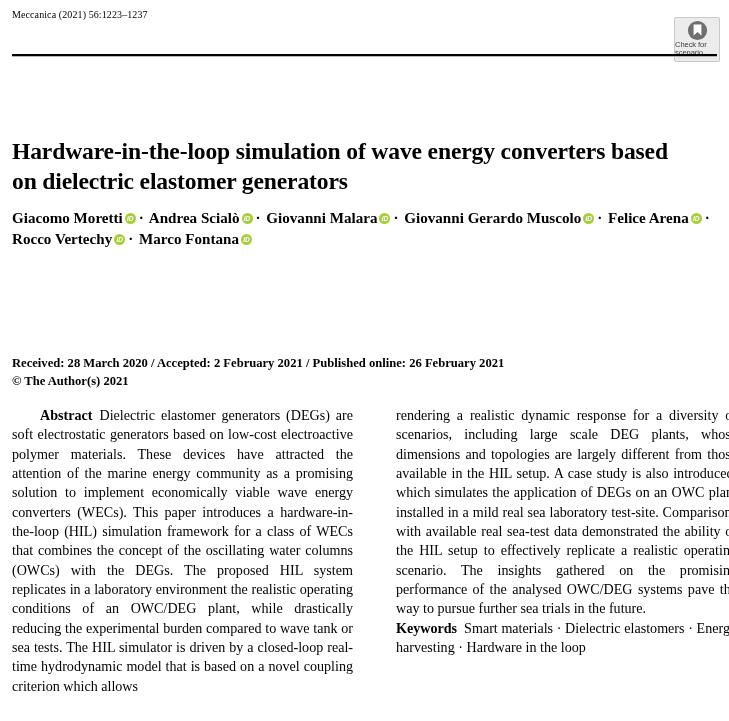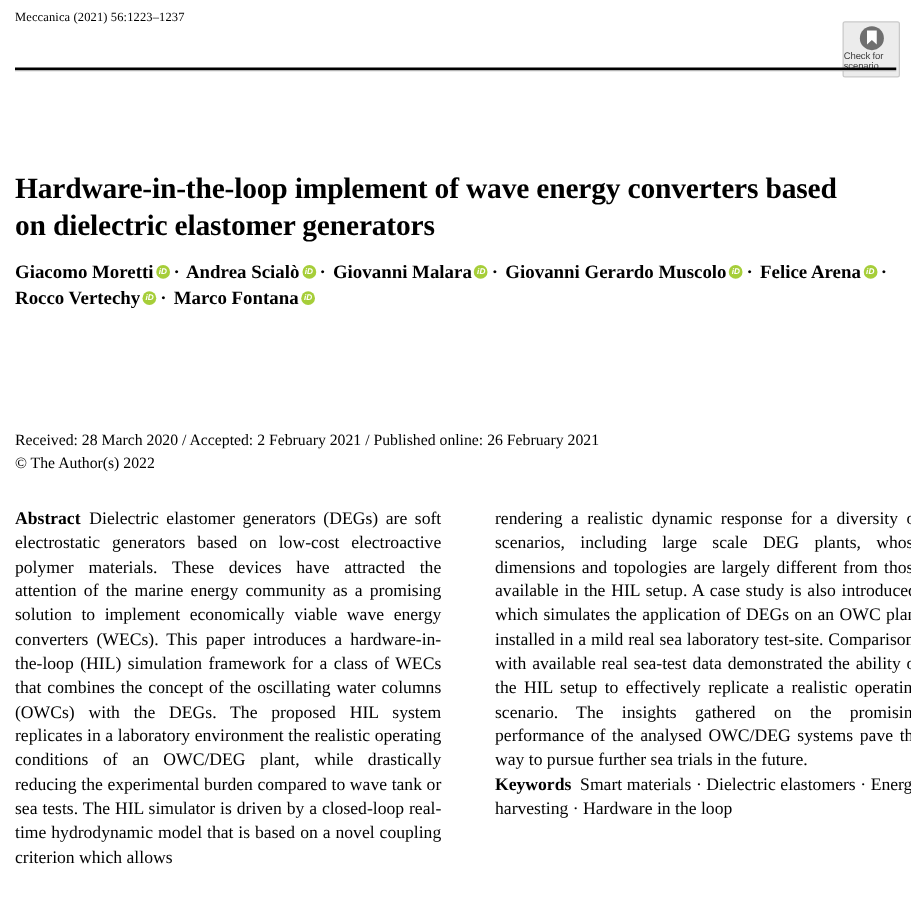--- a/index.html
+++ b/index.html
@@ -123,41 +123,42 @@
   }
   .sepdot {
     font-weight: bold;
     padding: 0 2px;
   }
 
   
   .dates {
     position: absolute;
     left: 12px;
-    top: 344px;
+    top: 355px;
     font-size: 12.6px;
     line-height: 17.5px;
+    font-weight: bold;
   }
   .dates div { white-space: nowrap; }
 
   
   .col {
     position: absolute;
     top: 406px;
     font-size: 14.1px;
     line-height: 19.35px;
     text-align: justify;
     text-justify: inter-word;
     hyphens: none;
   }
   .col-left  { left: 12px;  width: 341px; }
   .col-right { left: 396px; width: 341px; }
 
   .col p { margin: 0; }
-  .lead { font-weight: bold; }
+  .lead { font-weight: bold; margin-left: 28px; }
   .lead-gap { display: inline-block; width: 7px; }
 
   .keywords {
     margin-top: 19.2px;
   }
   .kw-head { font-weight: bold; }
 </style>
 </head>
 <body>
 
@@ -174,27 +175,27 @@
   </div>
   <div class="cm-label">
     <span>Check for</span><br>
     <span>scenario</span>
   </div>
 </div>
 
 <div class="hrule"></div>
 <div class="hrule-shadow"></div>
 
-<h1 class="title">Hardware-in-the-loop implement of wave energy converters based on dielectric elastomer generators</h1>
+<h1 class="title">Hardware-in-the-loop simulation of wave energy converters based on dielectric elastomer generators</h1>
 
 <div class="authors" id="author-list"><span class="au"><span>Giacomo Moretti</span><span class="orcid"></span></span><span class="sepdot">·</span> <span class="au"><span>Andrea Scialò</span><span class="orcid"></span></span><span class="sepdot">·</span> <span class="au"><span>Giovanni Malara</span><span class="orcid"></span></span><span class="sepdot">·</span> <span class="au"><span>Giovanni Gerardo Muscolo</span><span class="orcid"></span></span><span class="sepdot">·</span> <span class="au"><span>Felice Arena</span><span class="orcid"></span></span><span class="sepdot">·</span> <span class="au"><span>Rocco Vertechy</span><span class="orcid"></span></span><span class="sepdot">·</span> <span class="au"><span>Marco Fontana</span><span class="orcid"></span></span></div>
 
 <div class="dates">
   <div>Received: 28 March 2020 / Accepted: 2 February 2021 / Published online: 26 February 2021</div>
-  <div>© The Author(s) 2022</div>
+  <div>© The Author(s) 2021</div>
 </div>
 
 <div class="col col-left">
   <p><span class="lead">Abstract</span><span class="lead-gap"></span><span>Dielectric elastomer generators (DEGs) are soft electrostatic generators based on low-cost electroactive polymer materials. These devices have attracted the attention of the marine energy community as a promising solution to implement economically viable wave energy converters (WECs). This paper introduces a hardware-in-the-loop (HIL) simulation framework for a class of WECs that combines the concept of the oscillating water columns (OWCs) with the DEGs. The proposed HIL system replicates in a laboratory environment the realistic operating conditions of an OWC/DEG plant, while drastically reducing the experimental burden compared to wave tank or sea tests. The HIL simulator is driven by a closed-loop real-time hydrodynamic model that is based on a novel coupling criterion which allows</span></p>
 </div>
 
 <div class="col col-right">
   <p>rendering a realistic dynamic response for a diversity of scenarios, including large scale DEG plants, whose dimensions and topologies are largely different from those available in the HIL setup. A case study is also introduced, which simulates the application of DEGs on an OWC plant installed in a mild real sea laboratory test-site. Comparisons with available real sea-test data demonstrated the ability of the HIL setup to effectively replicate a realistic operating scenario. The insights gathered on the promising performance of the analysed OWC/DEG systems pave the way to pursue further sea trials in the future.</p>
   <p class="keywords"><span class="kw-head">Keywords</span><span class="lead-gap"></span><span>Smart materials · Dielectric elastomers · Energy harvesting · Hardware in the loop</span></p>
 </div>

